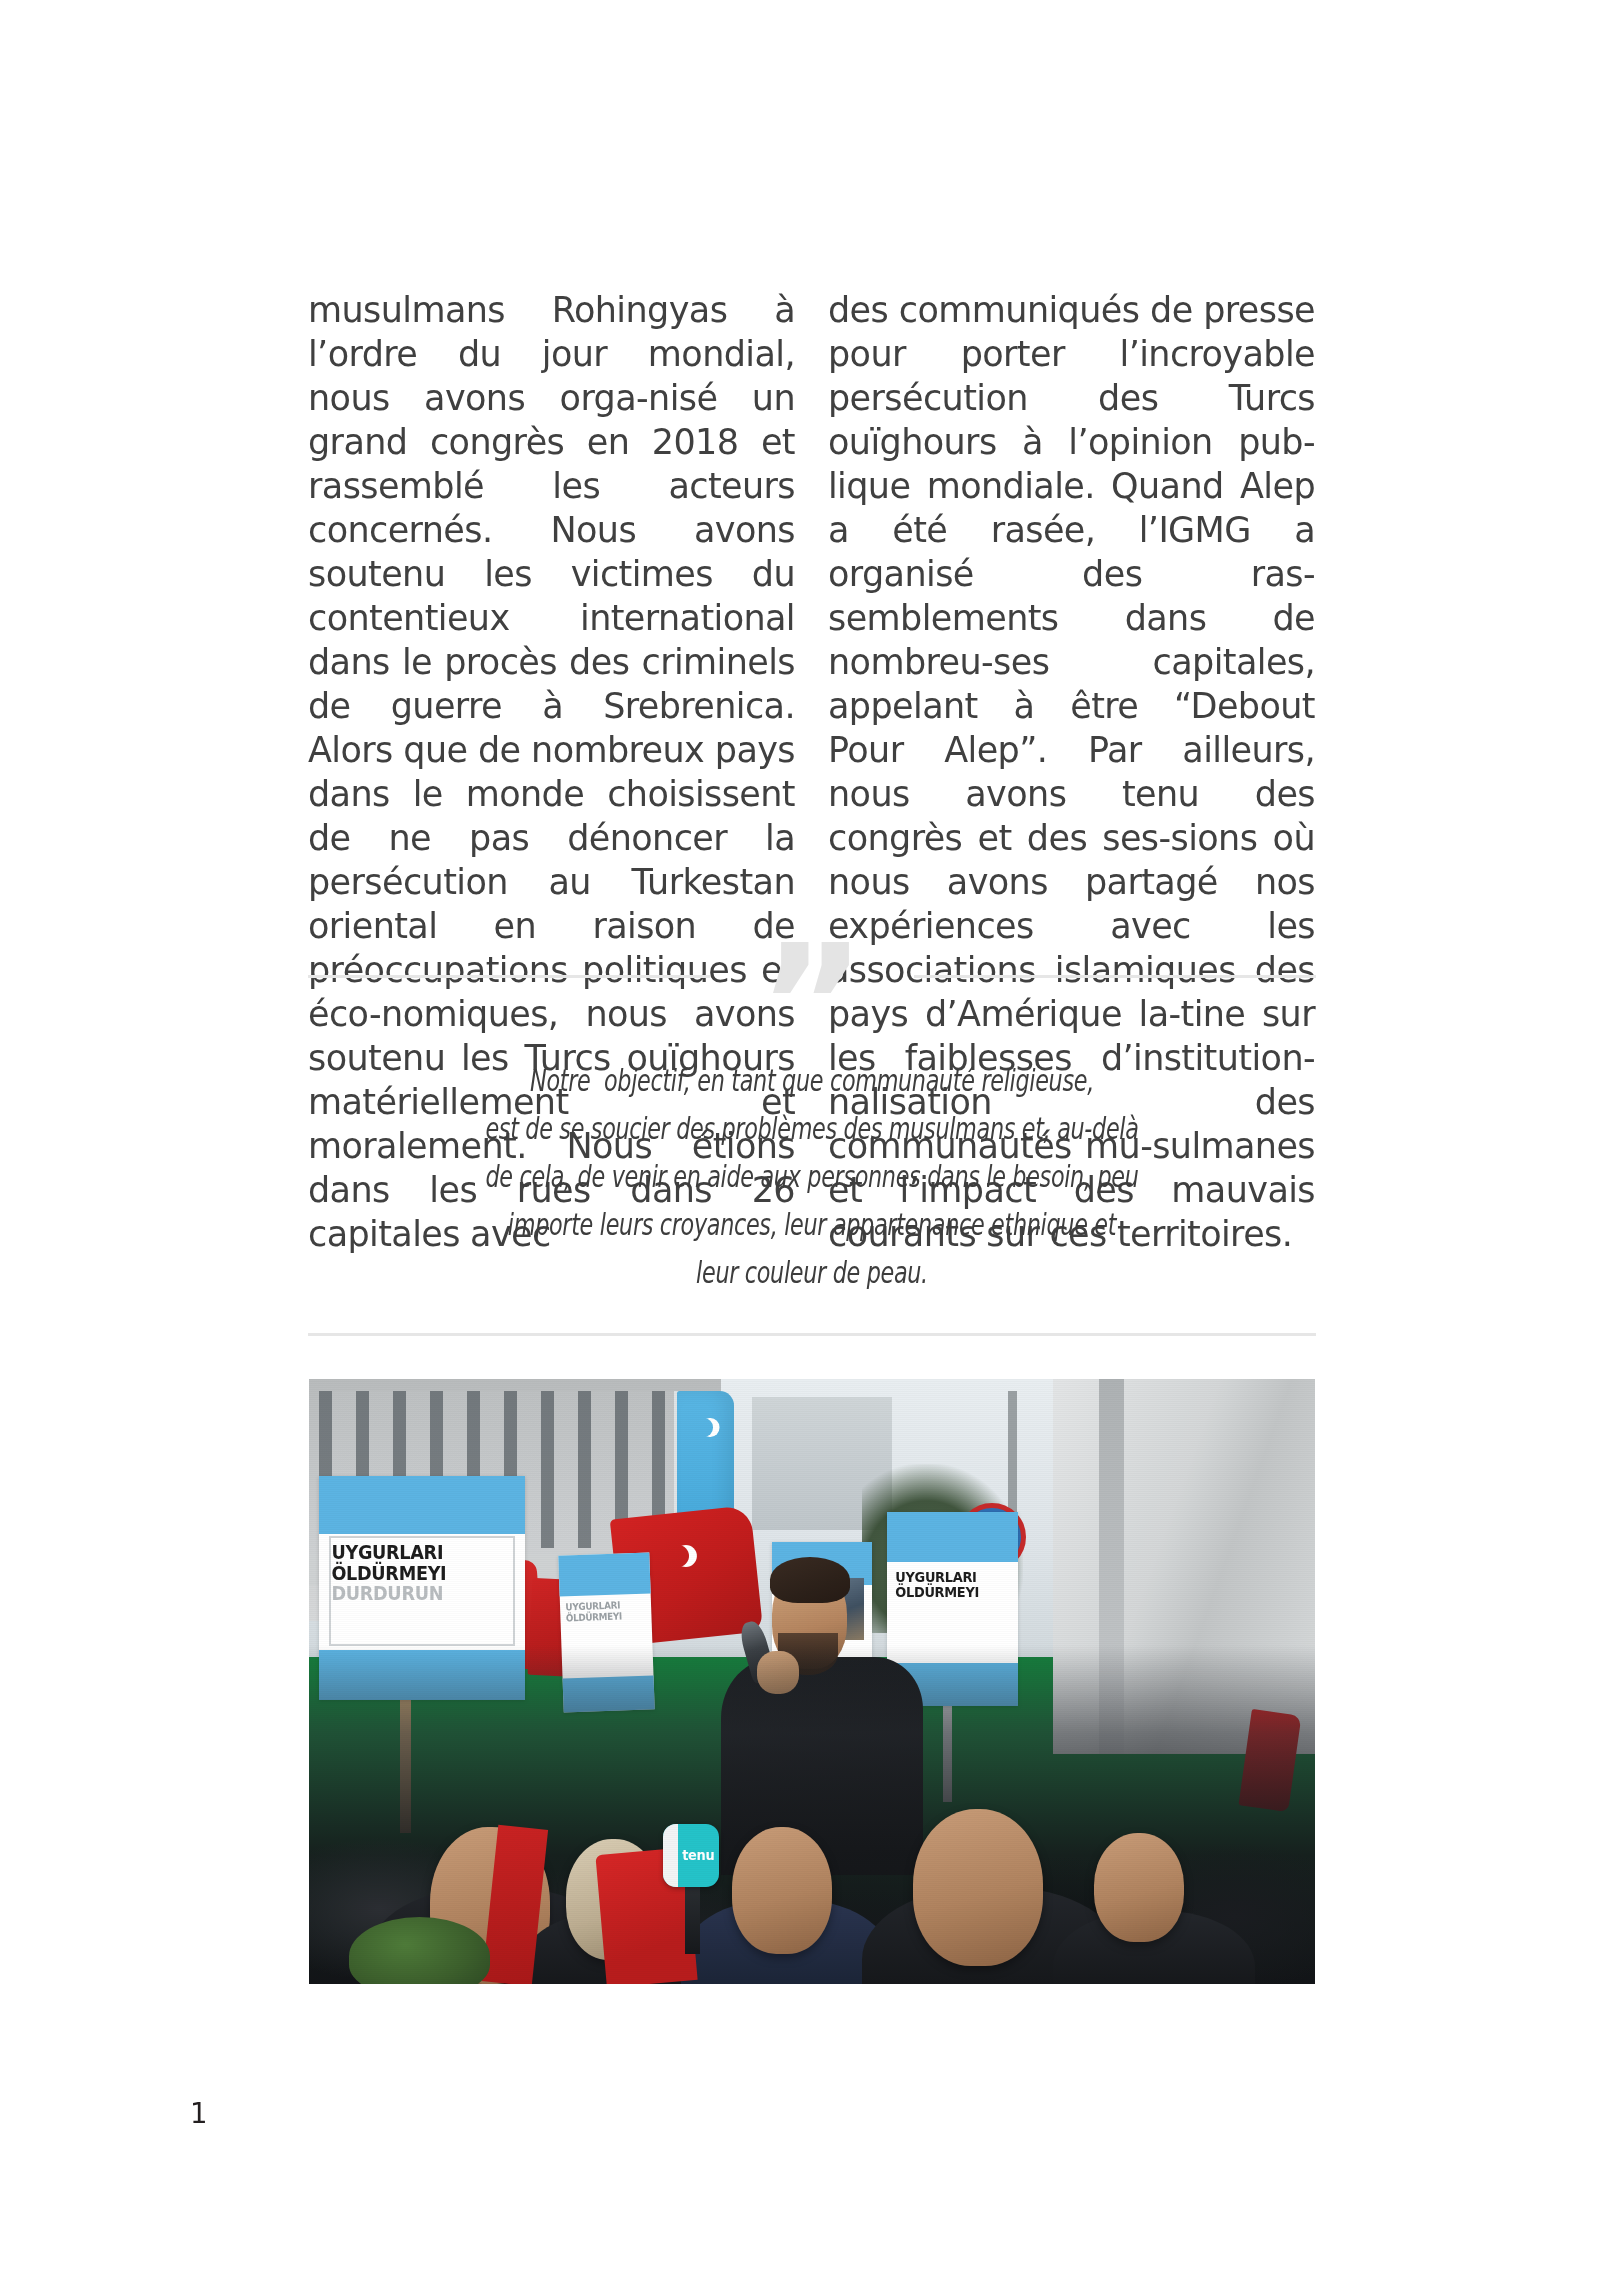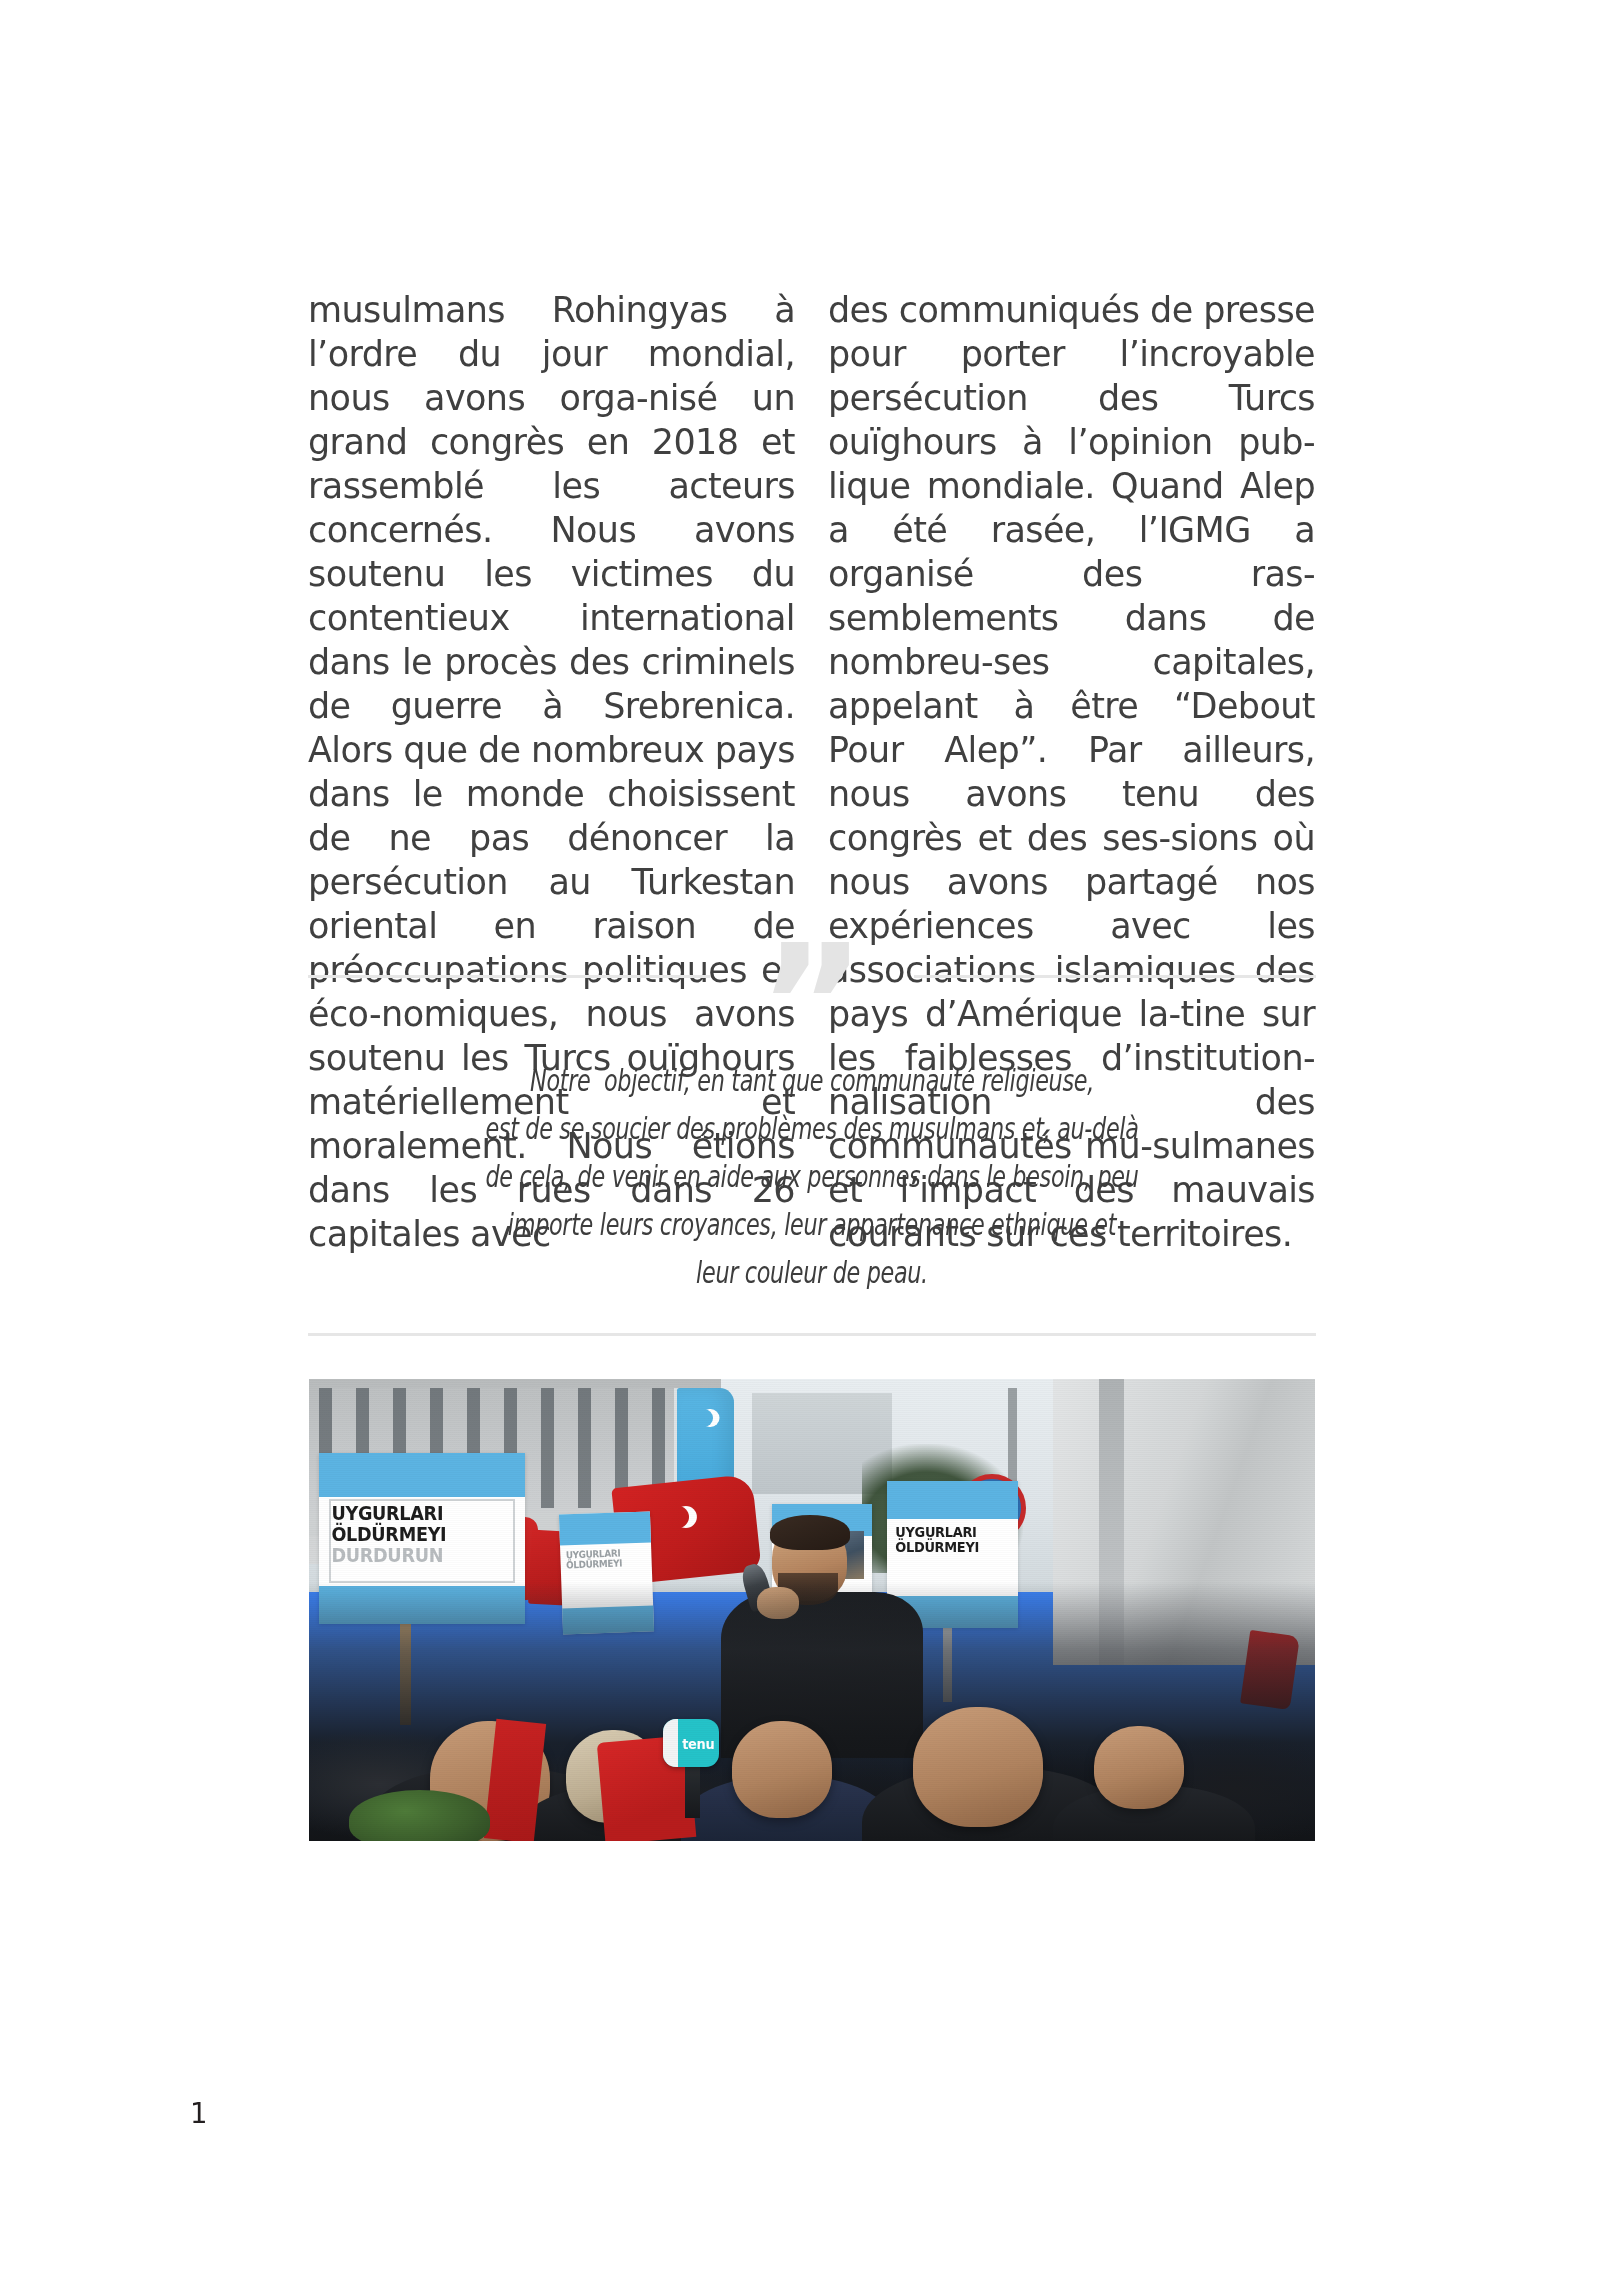--- a/index.html
+++ b/index.html
@@ -100,23 +100,23 @@
     height: 3.3px;
     background: #e6e6e6;
   }
 
   
   .photo {
     position: absolute;
     left: 309px;
     top: 1379px;
     width: 1006px;
-    height: 462px;
+    height: 605px;
     overflow: hidden;
-    background: #3b82f6;
+    background: #15803d;
   }
   .ph-layer { position: absolute; }
 
   
   .sky {
     left: 0; top: 0; width: 100%; height: 46%;
     background: linear-gradient(180deg, #e9eef1 0%, #dfe5e9 60%, #d2dade 100%);
   }
   .bldg-left {
     left: 0; top: 0; width: 41%; height: 40%;

